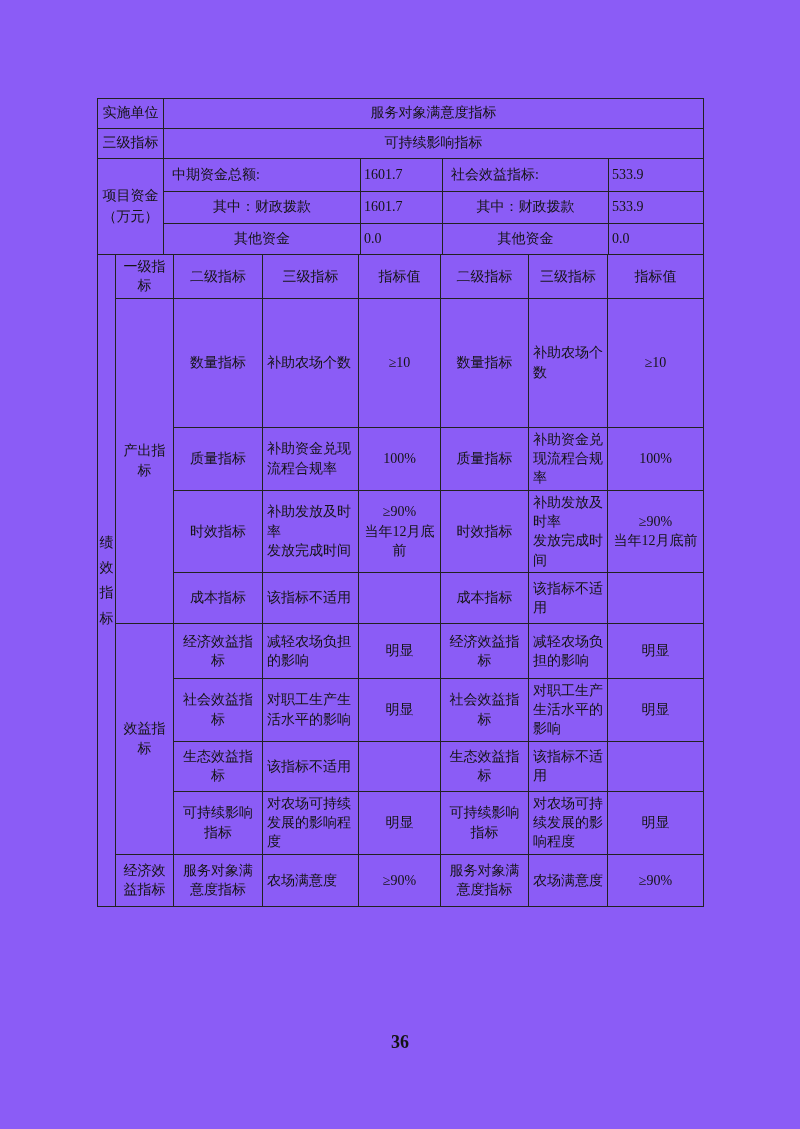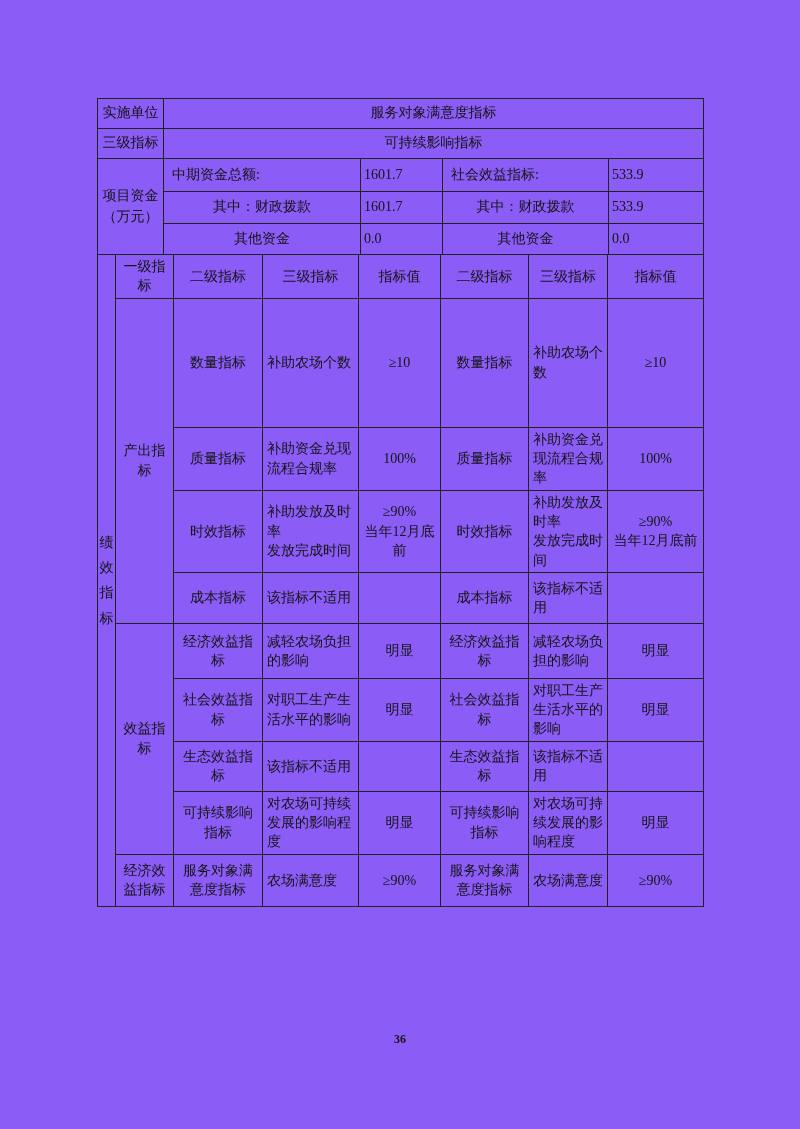--- a/index.html
+++ b/index.html
@@ -52,21 +52,21 @@
   .t-perf .plabel { line-height: 1.8; padding: 0 1px; }
   .rh-hdr { height: 42px; }
   .rh0 { height: 129px; } .rh1 { height: 56px; } .rh2 { height: 78px; }
   .rh3 { height: 51px; }  .rh4 { height: 55px; } .rh5 { height: 58px; }
   .rh6 { height: 50px; }  .rh7 { height: 58px; } .rh8 { height: 52px; }
 
   .page-number {
     position: absolute;
     left: 97px; top: 1032px; width: 606px;
     text-align: center;
-    font-size: 12px;
+    font-size: 18px;
     font-weight: bold;
   }
 </style>
 </head>
 <body>
 
 <div class="sheet">
   <div class="doc">
 
     <table class="t-info">

